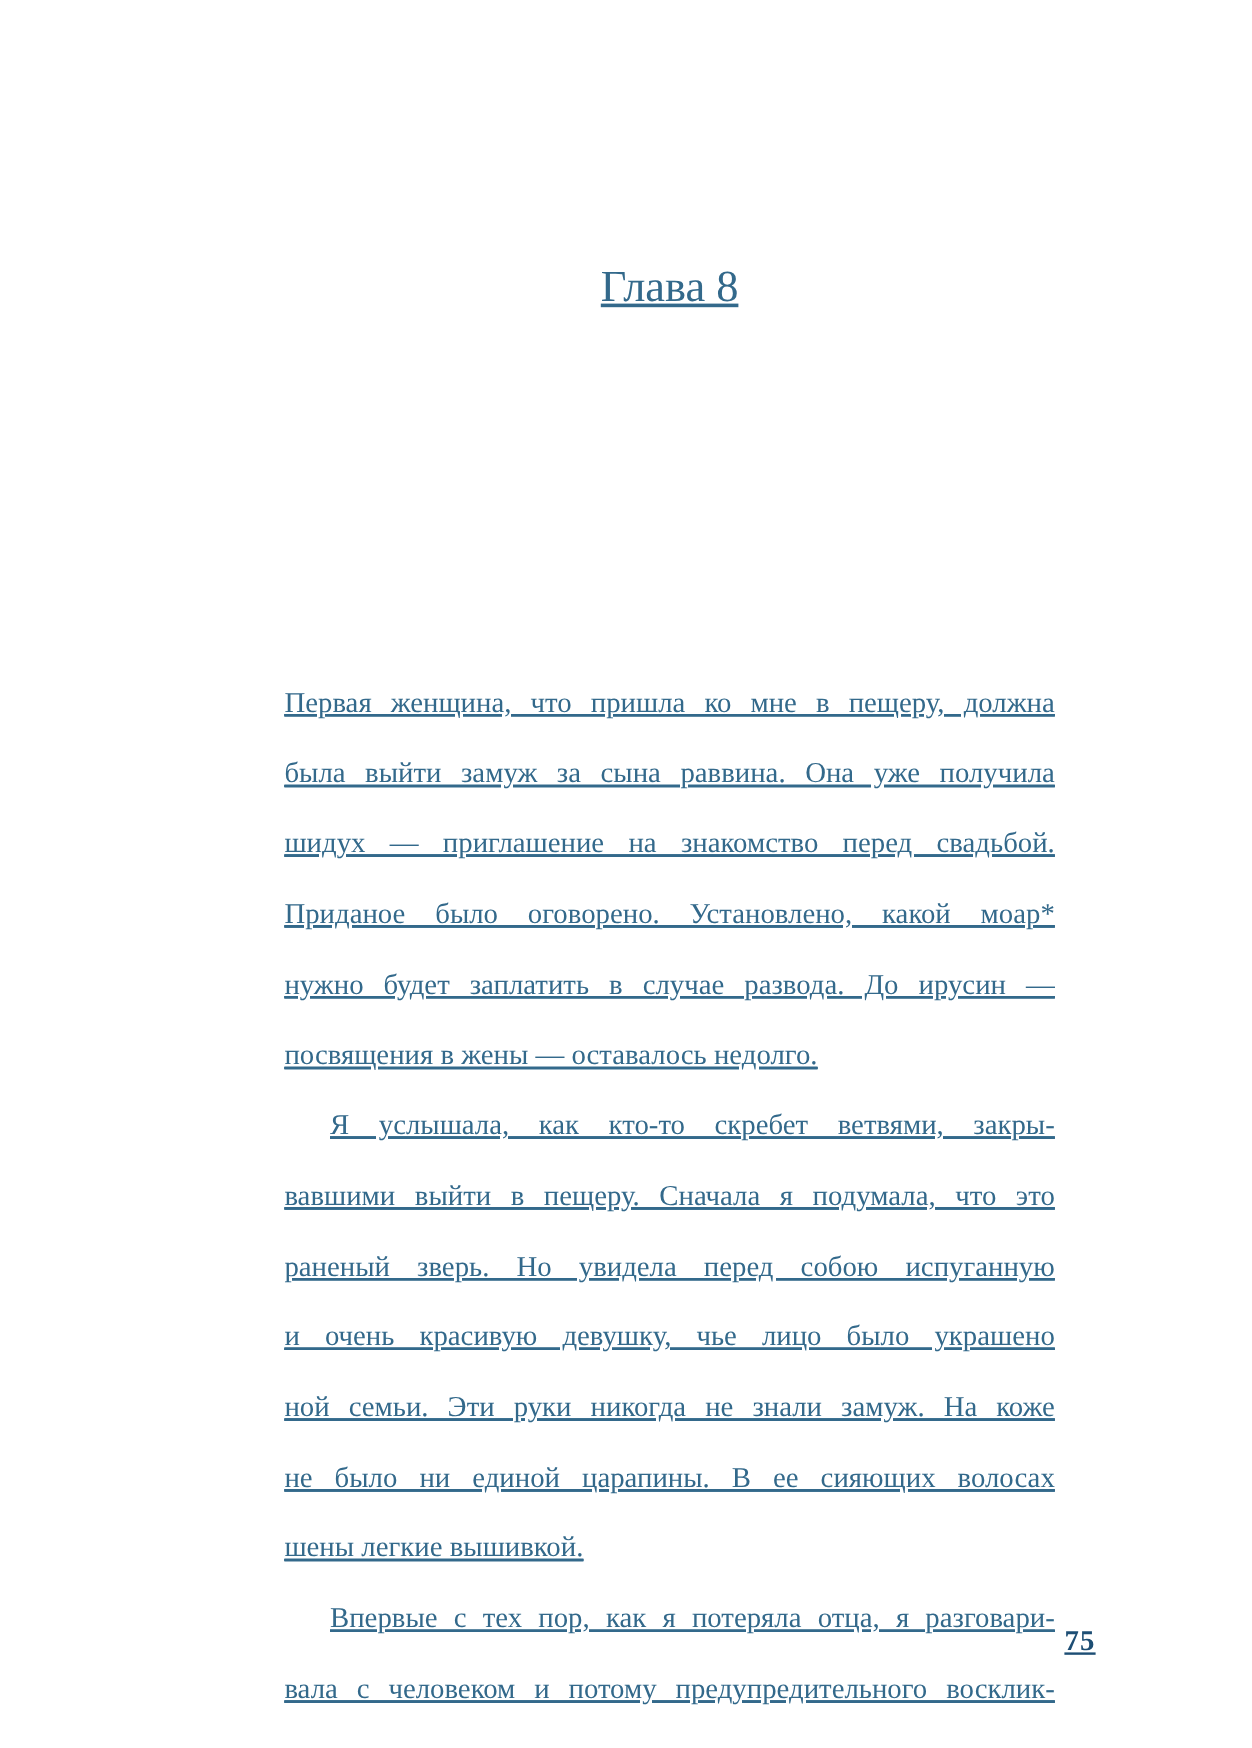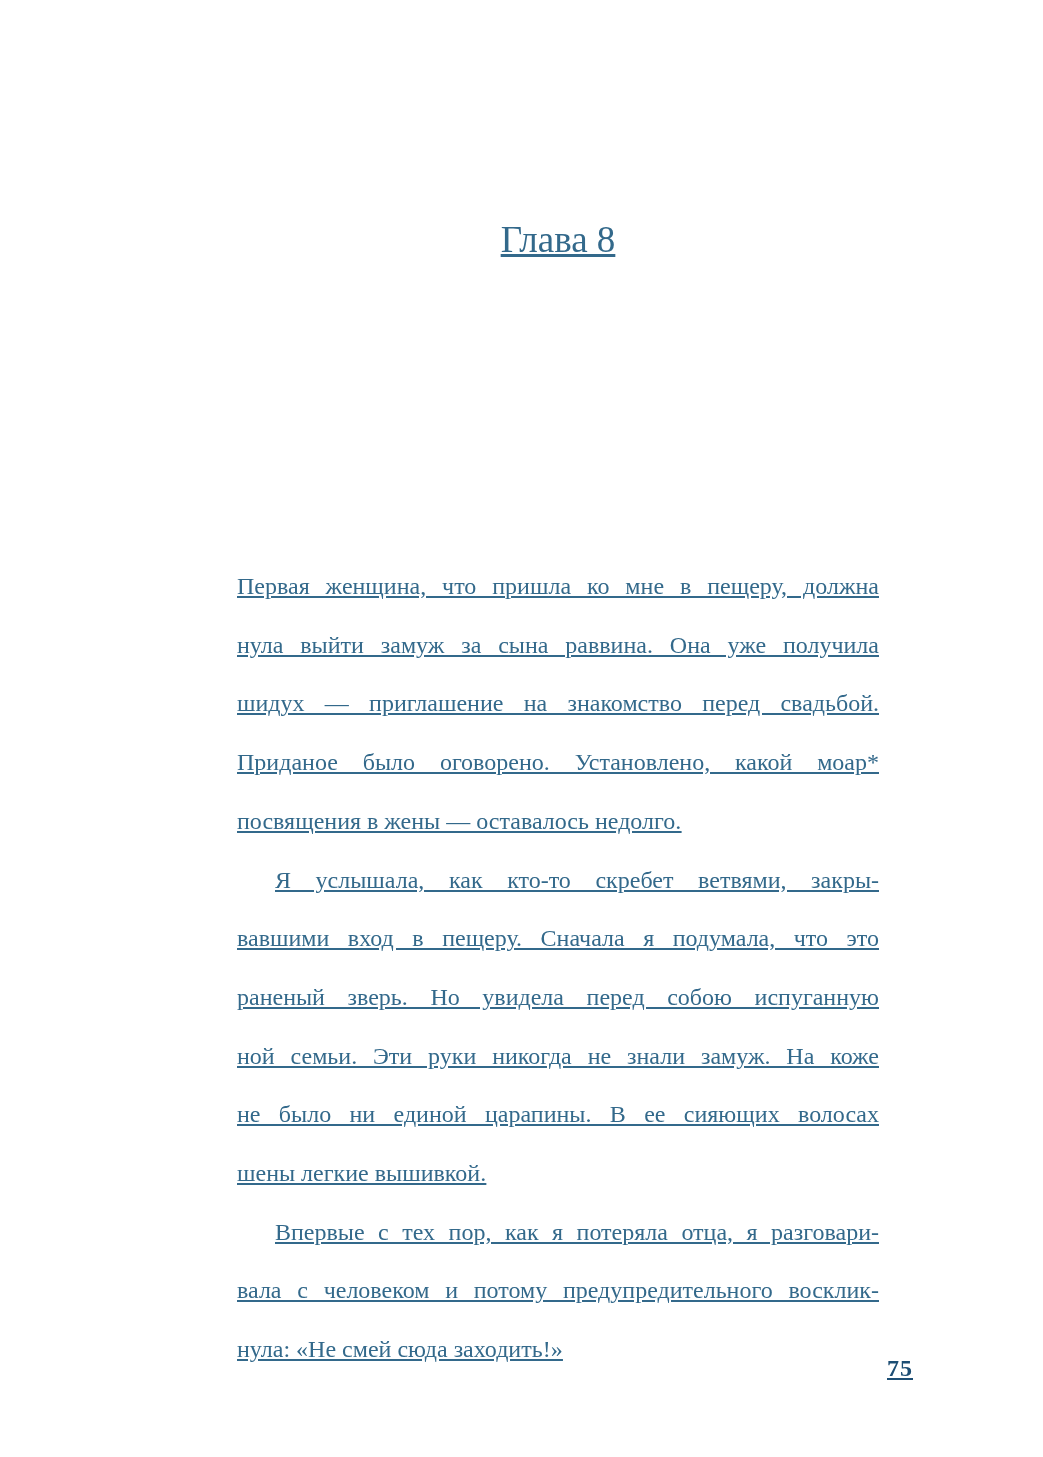--- a/index.html
+++ b/index.html
@@ -68,29 +68,31 @@
 </style>
 </head>
 <body>
 
 <div class="page">
   <div class="chapter-heading">Глава 8</div>
 
   <div class="body-text">
       <div class="paragraph">
         <div class="line">Первая женщина, что пришла ко мне в пещеру, должна</div>
-        <div class="line">нула выйти замуж за сына раввина. Она уже получила</div>
+        <div class="line">была выйти замуж за сына раввина. Она уже получила</div>
         <div class="line">шидух — приглашение на знакомство перед свадьбой.</div>
         <div class="line">Приданое было оговорено. Установлено, какой моар*</div>
+        <div class="line">нужно будет заплатить в случае развода. До ирусин —</div>
         <div class="line last">посвящения в жены — оставалось недолго.</div>
       </div>
       <div class="paragraph">
         <div class="line indent">Я услышала, как кто-то скребет ветвями, закры-</div>
-        <div class="line">вавшими вход в пещеру. Сначала я подумала, что это</div>
+        <div class="line">вавшими выйти в пещеру. Сначала я подумала, что это</div>
         <div class="line">раненый зверь. Но увидела перед собою испуганную</div>
+        <div class="line">и очень красивую девушку, чье лицо было украшено</div>
         <div class="line">ной семьи. Эти руки никогда не знали замуж. На коже</div>
         <div class="line">не было ни единой царапины. В ее сияющих волосах</div>
         <div class="line last">шены легкие вышивкой.</div>
       </div>
       <div class="paragraph">
         <div class="line indent">Впервые с тех пор, как я потеряла отца, я разговари-</div>
         <div class="line">вала с человеком и потому предупредительного восклик-</div>
         <div class="line last">нула: «Не смей сюда заходить!»</div>
       </div>
     </div>

